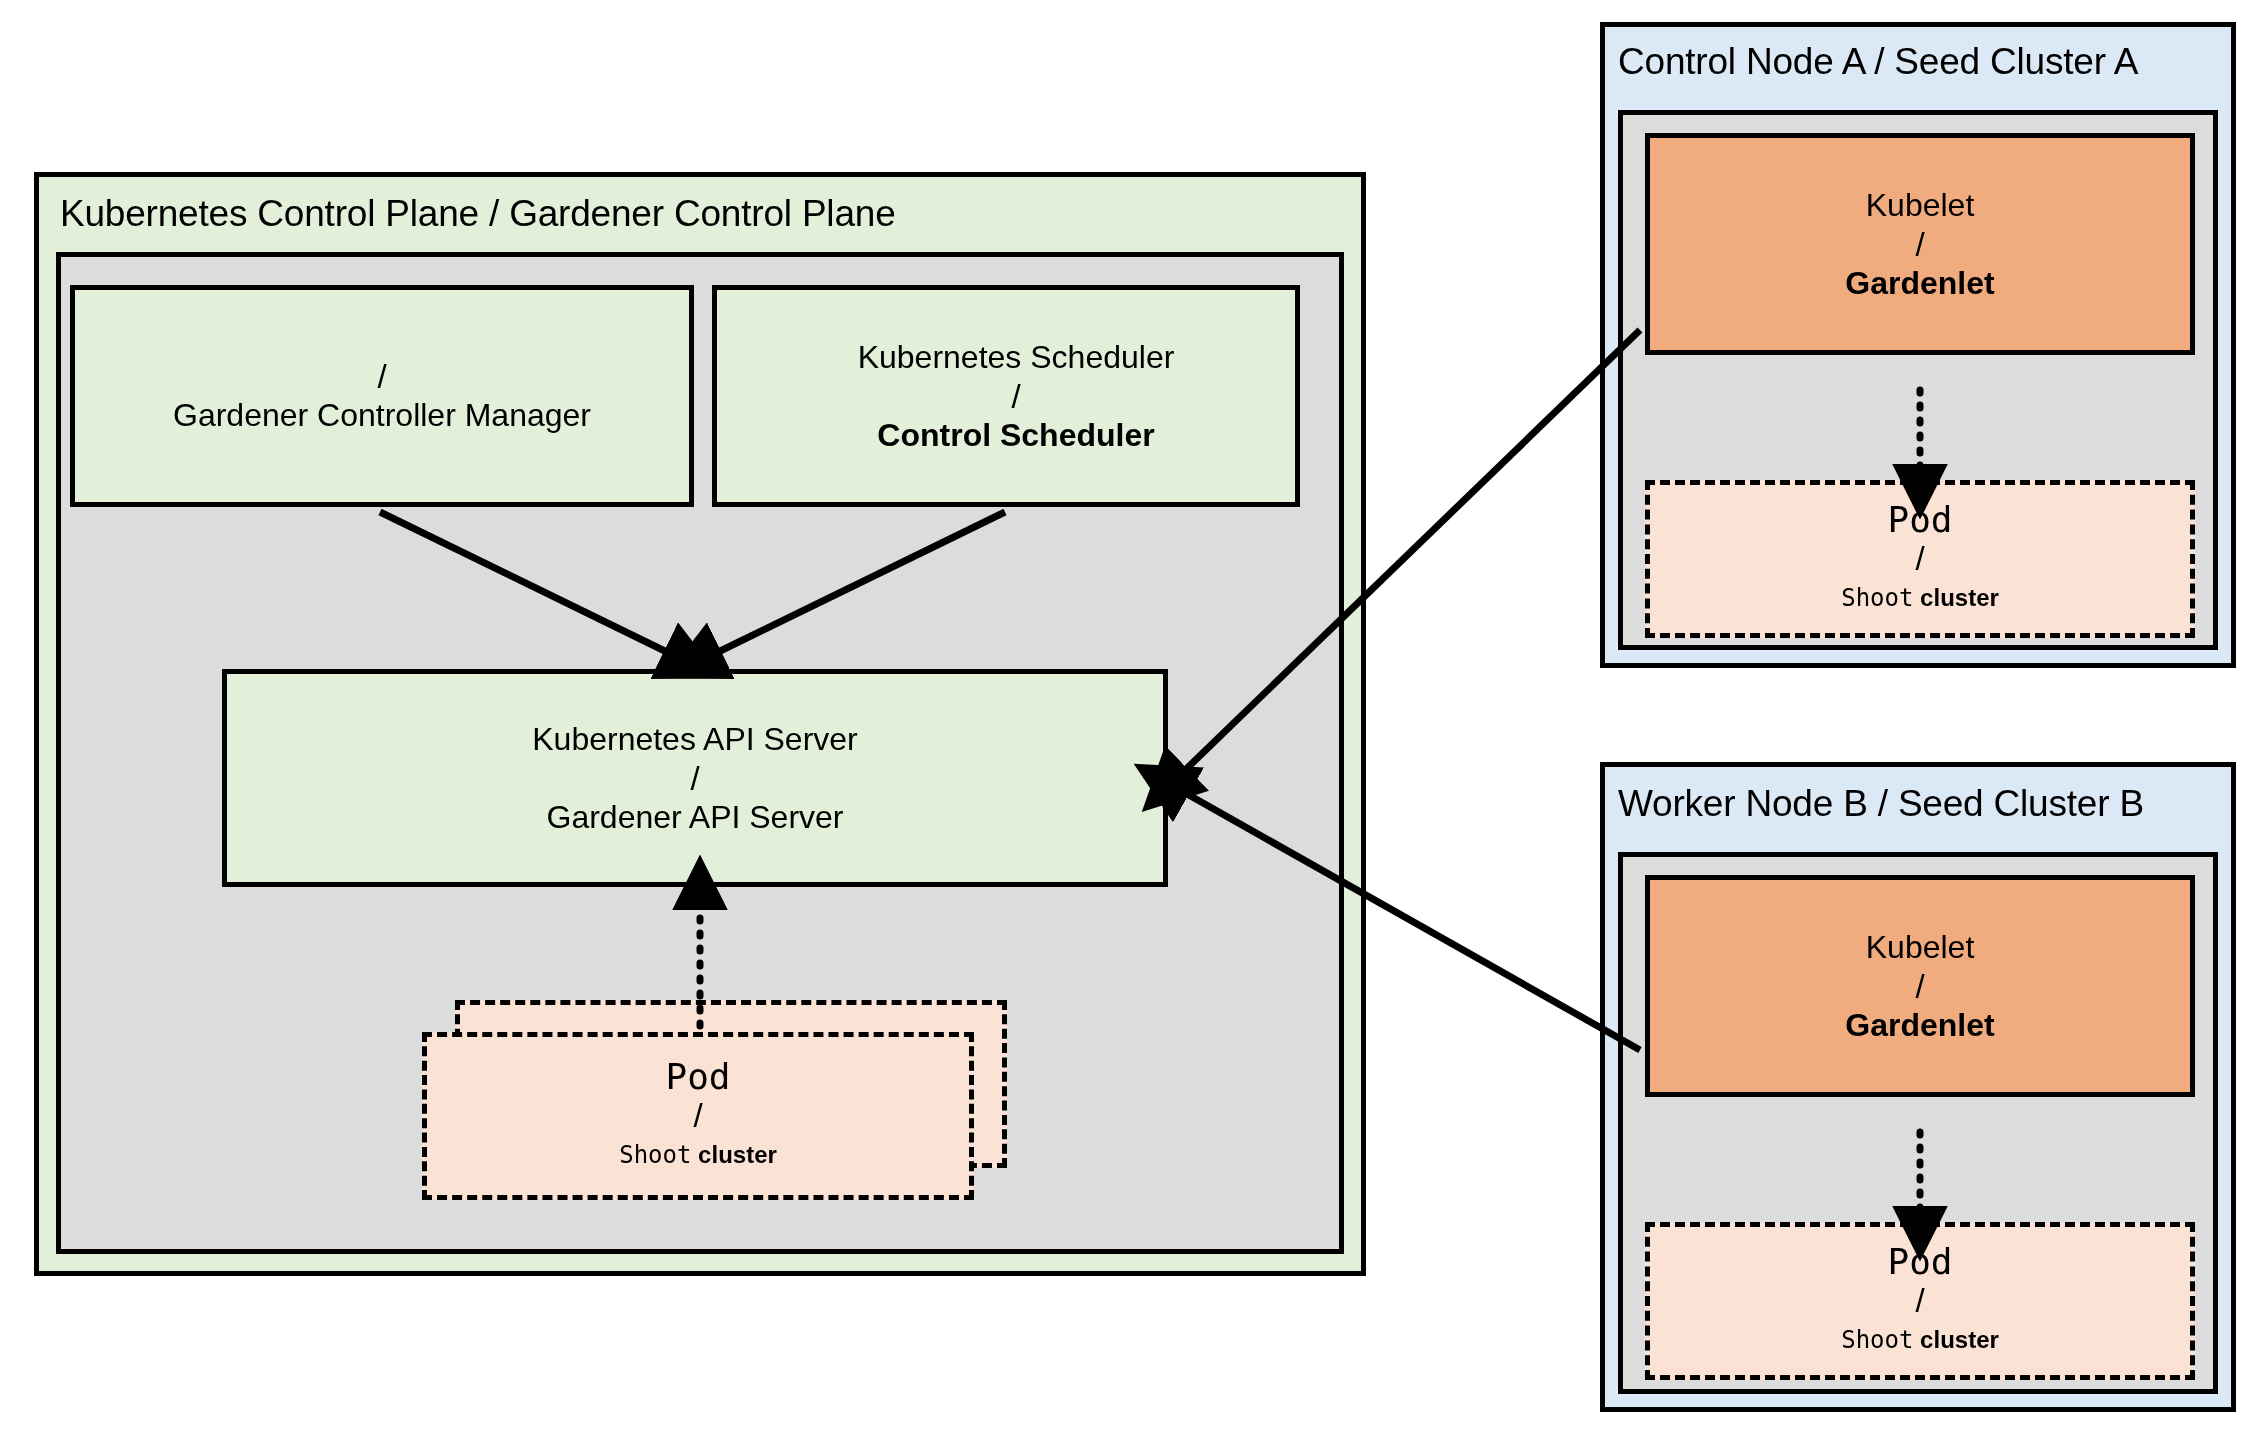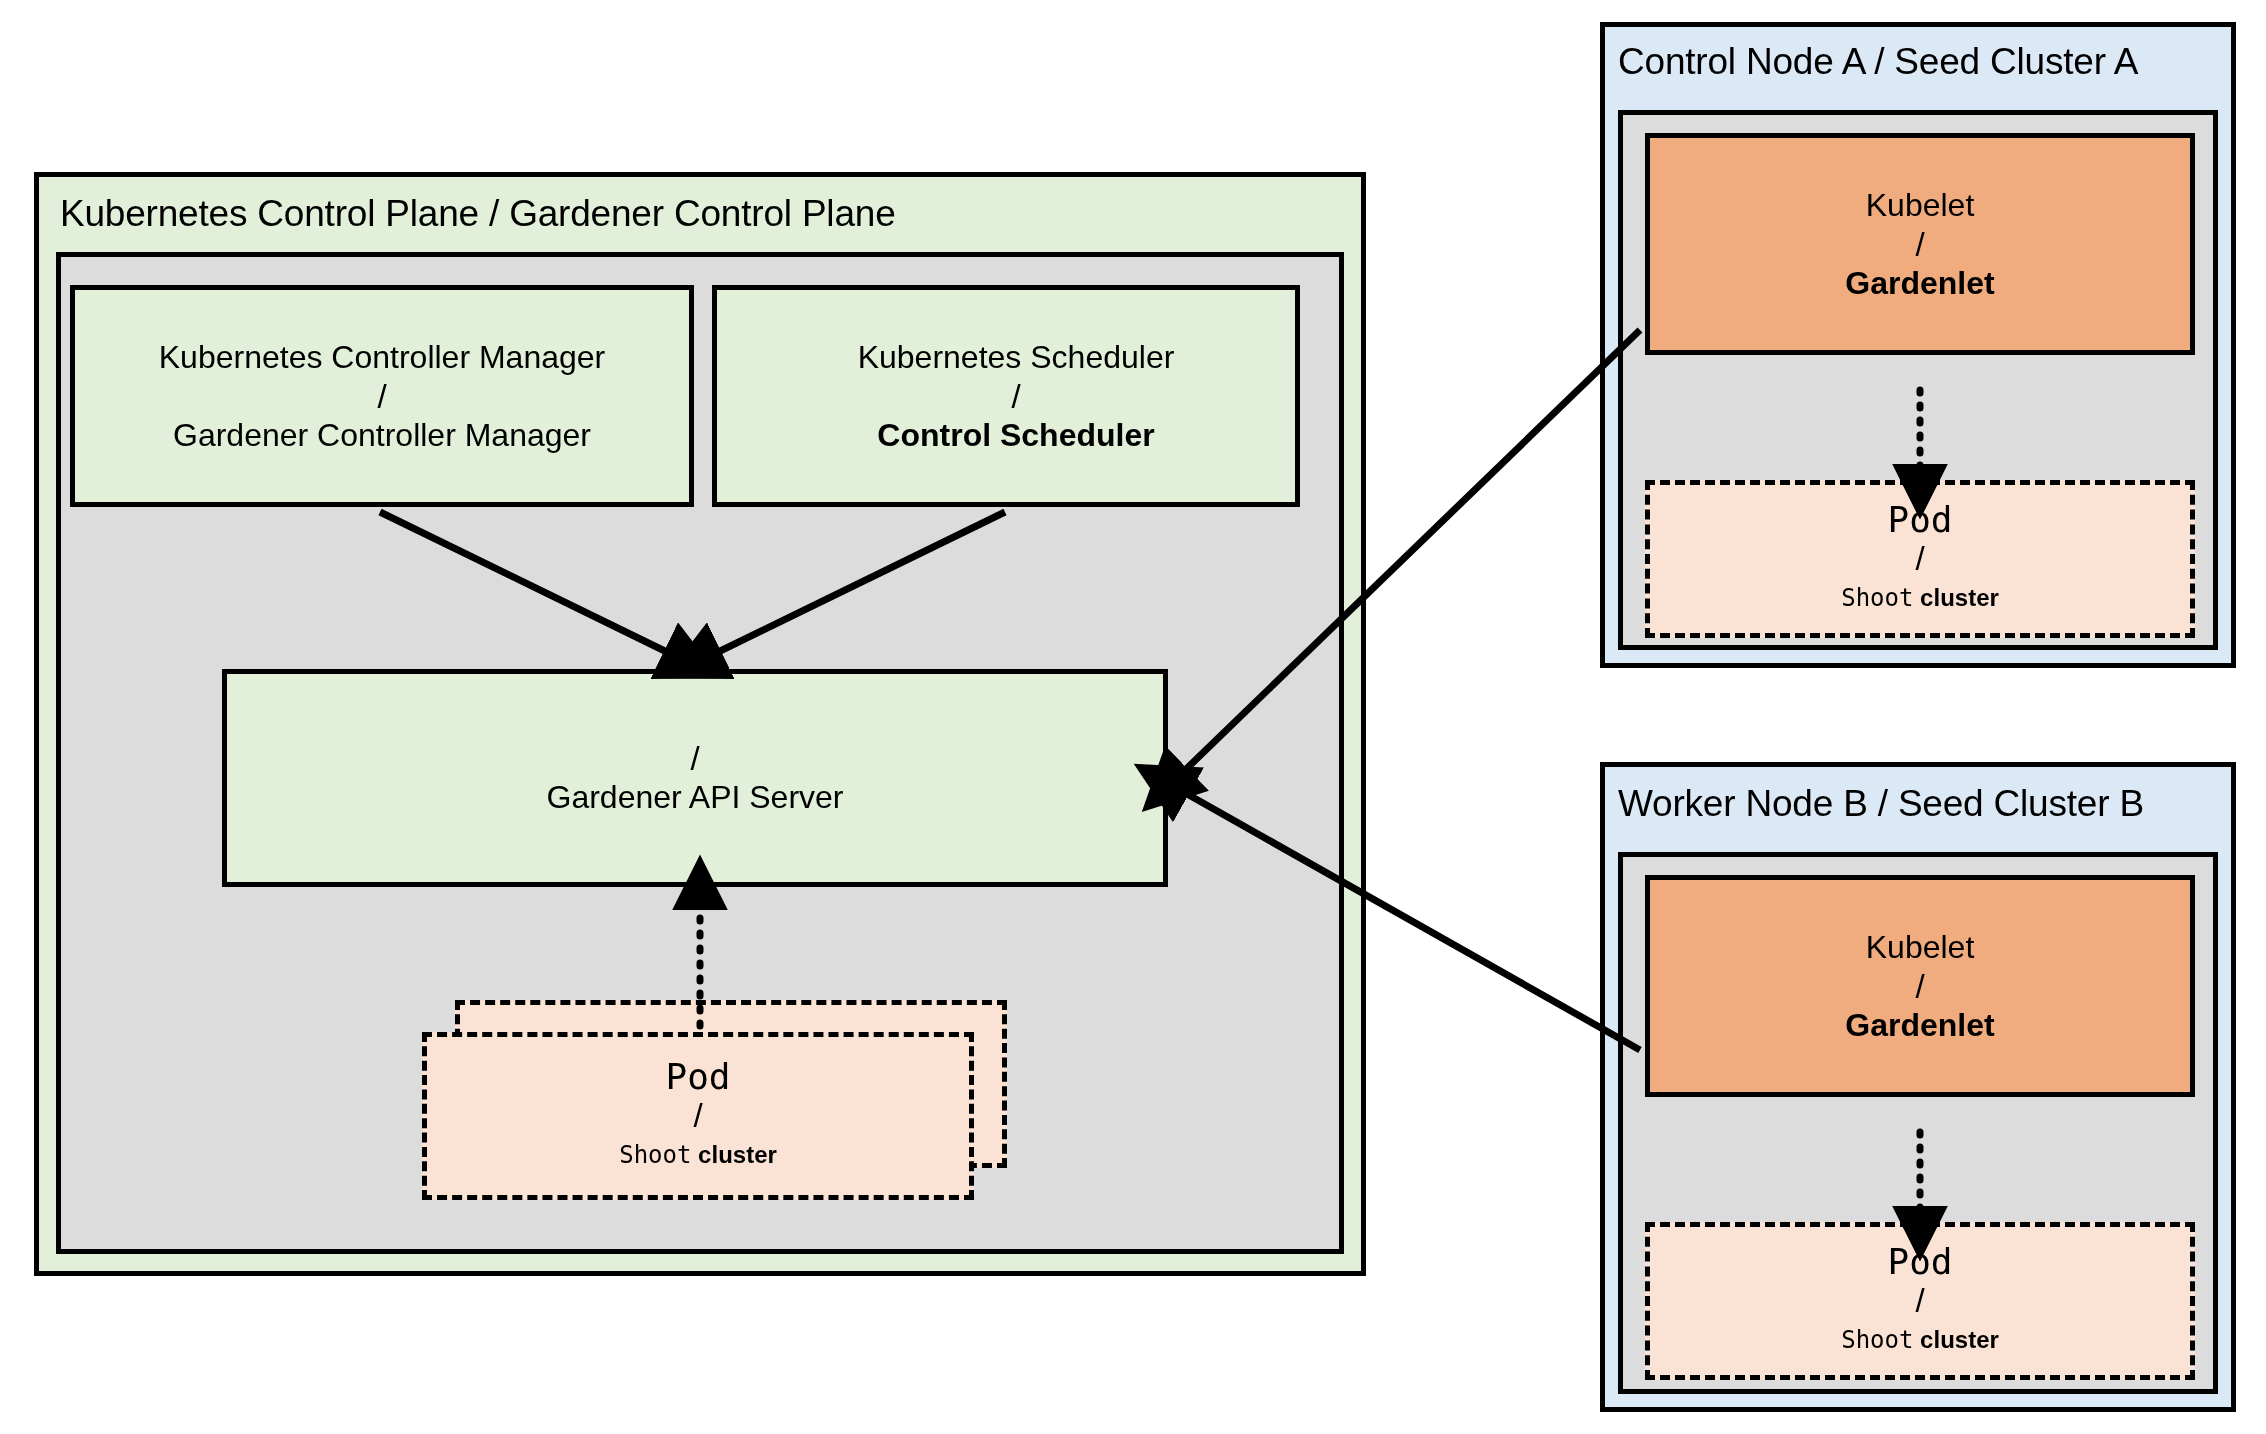--- a/index.html
+++ b/index.html
@@ -46,32 +46,32 @@
 <div id="stage">
 
   <div class="abs outer-green" style="left:34px;top:172px;width:1332px;height:1104px;">
   </div>
   <div class="group-title" style="left:52px;top:192px;margin-left:8px;">Kubernetes Control Plane / Gardener Control Plane</div>
 
   <div class="abs inner-gray" style="left:56px;top:252px;width:1288px;height:1002px;">
   </div>
 
   <div class="abs box box-green" style="left:70px;top:285px;width:624px;height:222px;">
-    <div class="line">Kubernetes Controller Manager</div>
     <div class="slash">/</div>
     <div class="line">Gardener Controller Manager</div>
   </div>
 
   <div class="abs box box-green" style="left:712px;top:285px;width:588px;height:222px;padding-left:20px;">
     <div class="line">Kubernetes Scheduler</div>
     <div class="slash">/</div>
     <div class="line b">Control Scheduler</div>
   </div>
 
   <div class="abs box box-green" style="left:222px;top:669px;width:946px;height:218px;">
+    <div class="line">Kubernetes API Server</div>
     <div class="slash">/</div>
     <div class="line">Gardener API Server</div>
   </div>
 
   <div class="abs box box-pod" style="left:455px;top:1000px;width:552px;height:168px;">
   </div>
 
   <div class="abs box box-pod" style="left:422px;top:1032px;width:552px;height:168px;">
     <div class="mono">Pod</div>
     <div class="slash">/</div>

